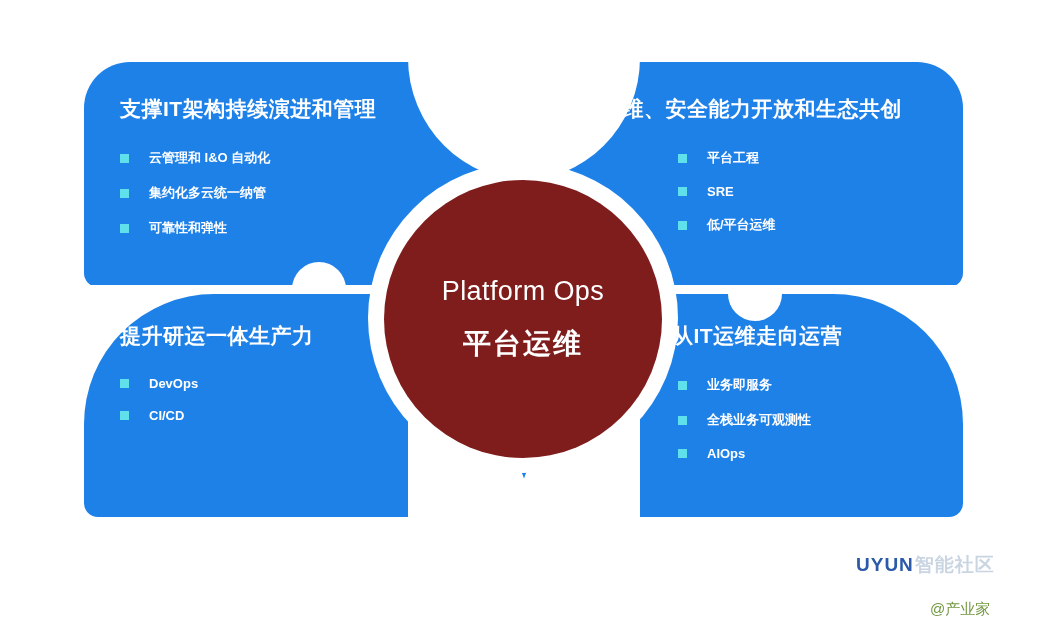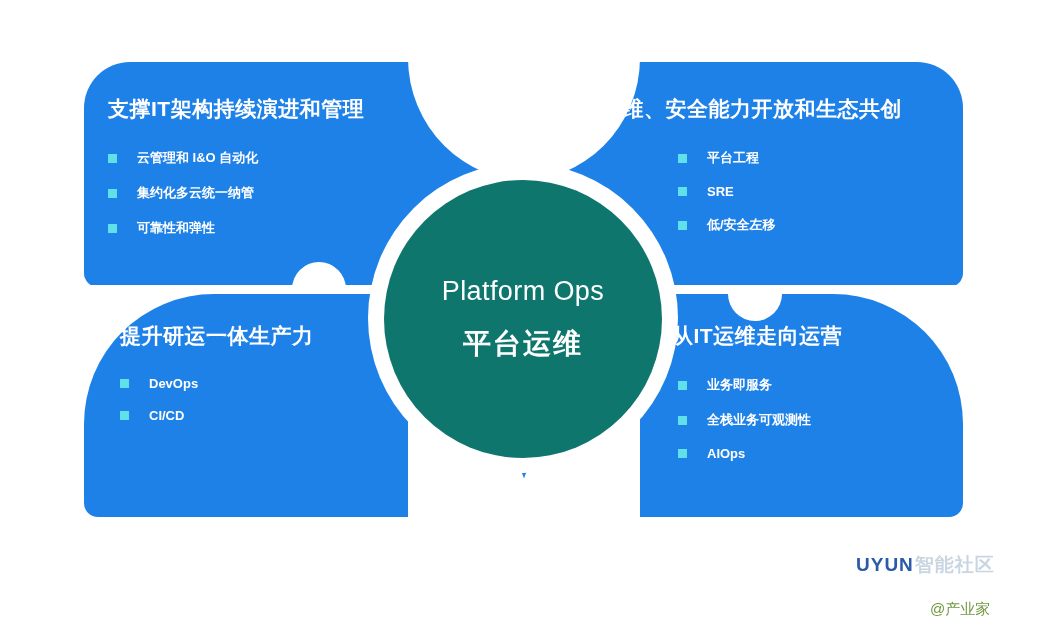--- a/index.html
+++ b/index.html
@@ -107,21 +107,21 @@
     left: 368px; top: 163px;
     width: 310px; height: 310px;
     border-radius: 50%;
     background: #ffffff;
   }
   .center-oval {
     position: absolute;
     left: 384px; top: 180px;
     width: 278px; height: 278px;
     border-radius: 50%;
-    background: #0f766e;
+    background: #7f1d1d;
     display: flex;
     flex-direction: column;
     align-items: center;
     justify-content: center;
     gap: 18px;
   }
   .center-en {
     color: #ffffff;
     font-size: 27px;
     letter-spacing: 0.4px;
@@ -133,21 +133,21 @@
     font-weight: 700;
     letter-spacing: 2px;
     white-space: nowrap;
   }
 
   
   .qcontent {
     position: absolute;
     z-index: 6;
   }
-  .q-tl { left: 108px; top: 95px;  width: 330px; }
+  .q-tl { left: 120px; top: 95px;  width: 330px; }
   .q-tr { left: 558px; top: 95px;  width: 400px; }
   .q-bl { left: 120px; top: 322px; width: 330px; }
   .q-br { left: 672px; top: 322px; width: 290px; }
 
   .q-title {
     color: #ffffff;
     font-size: 21px;
     font-weight: 700;
     letter-spacing: 0.5px;
     white-space: nowrap;
@@ -263,21 +263,21 @@
       <li>
         <span class="b-mark"></span>
         <span class="b-text">平台工程</span>
       </li>
       <li>
         <span class="b-mark"></span>
         <span class="b-text">SRE</span>
       </li>
       <li>
         <span class="b-mark"></span>
-        <span class="b-text">低/安全左移</span>
+        <span class="b-text">低/平台运维</span>
       </li>
     </ul>
   </div>
 
   <div class="qcontent q-bl">
     <div class="q-title">提升研运一体生产力</div>
     <ul class="bullets">
       <li>
         <span class="b-mark"></span>
         <span class="b-text">DevOps</span>

